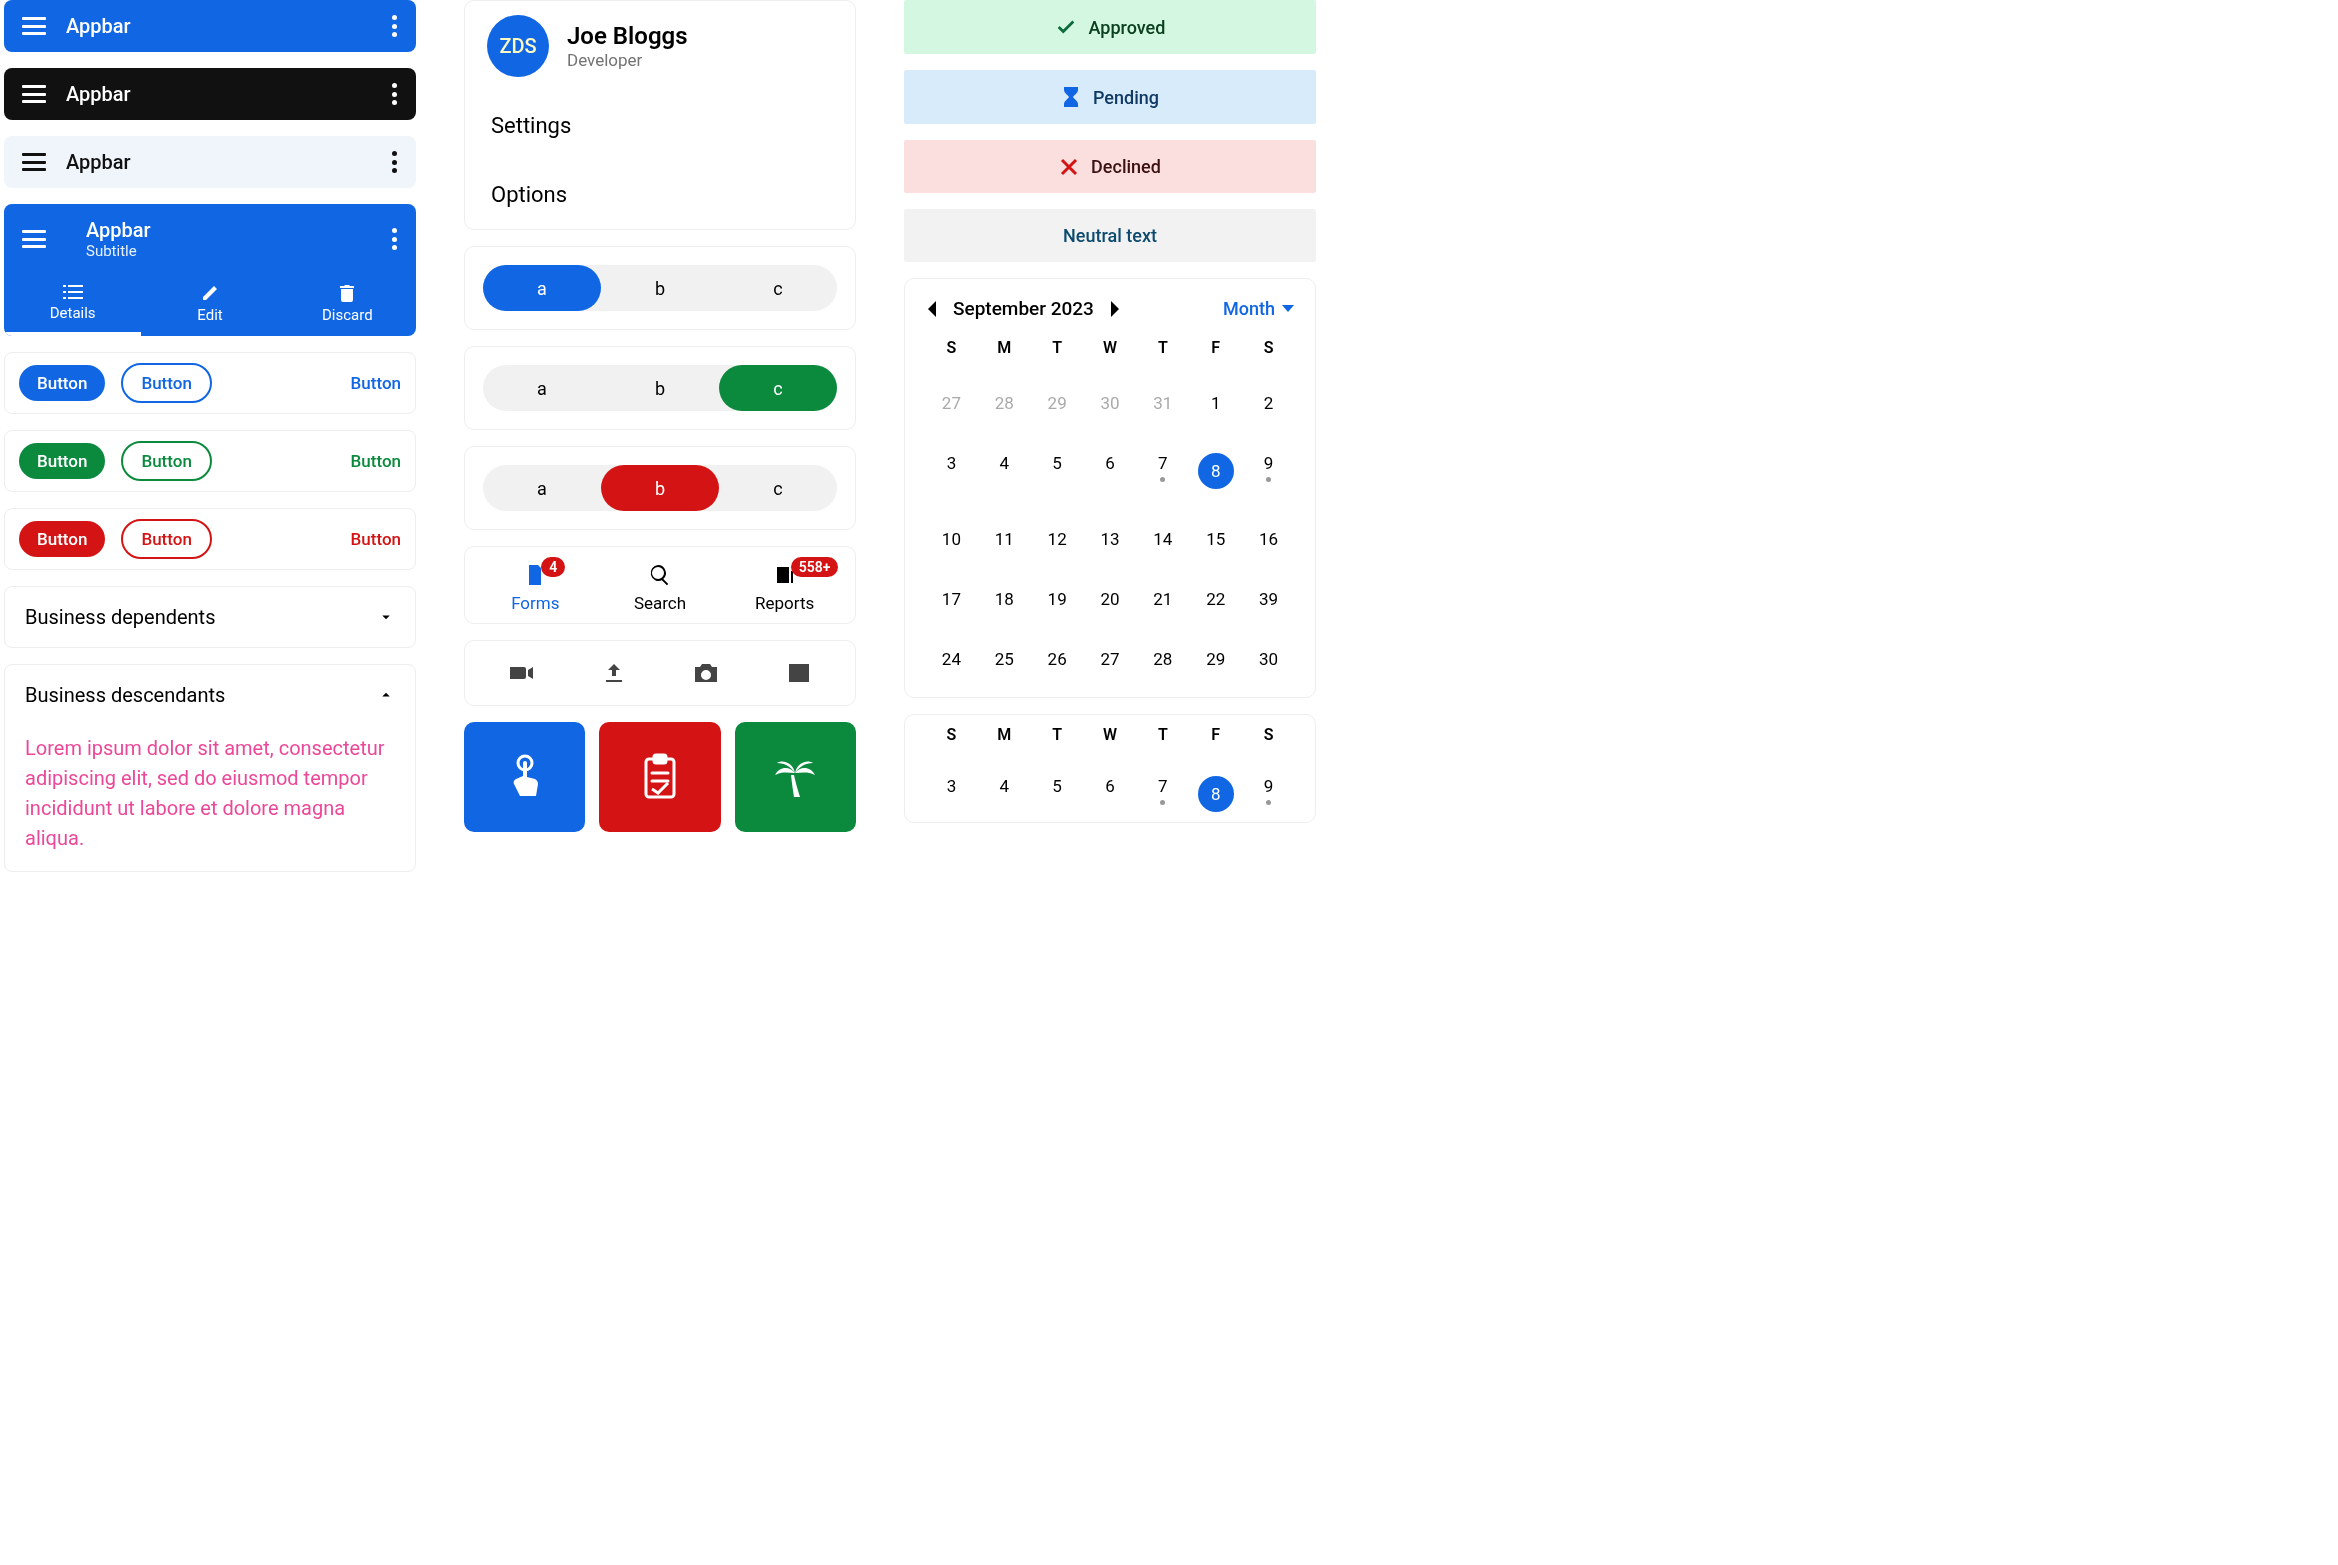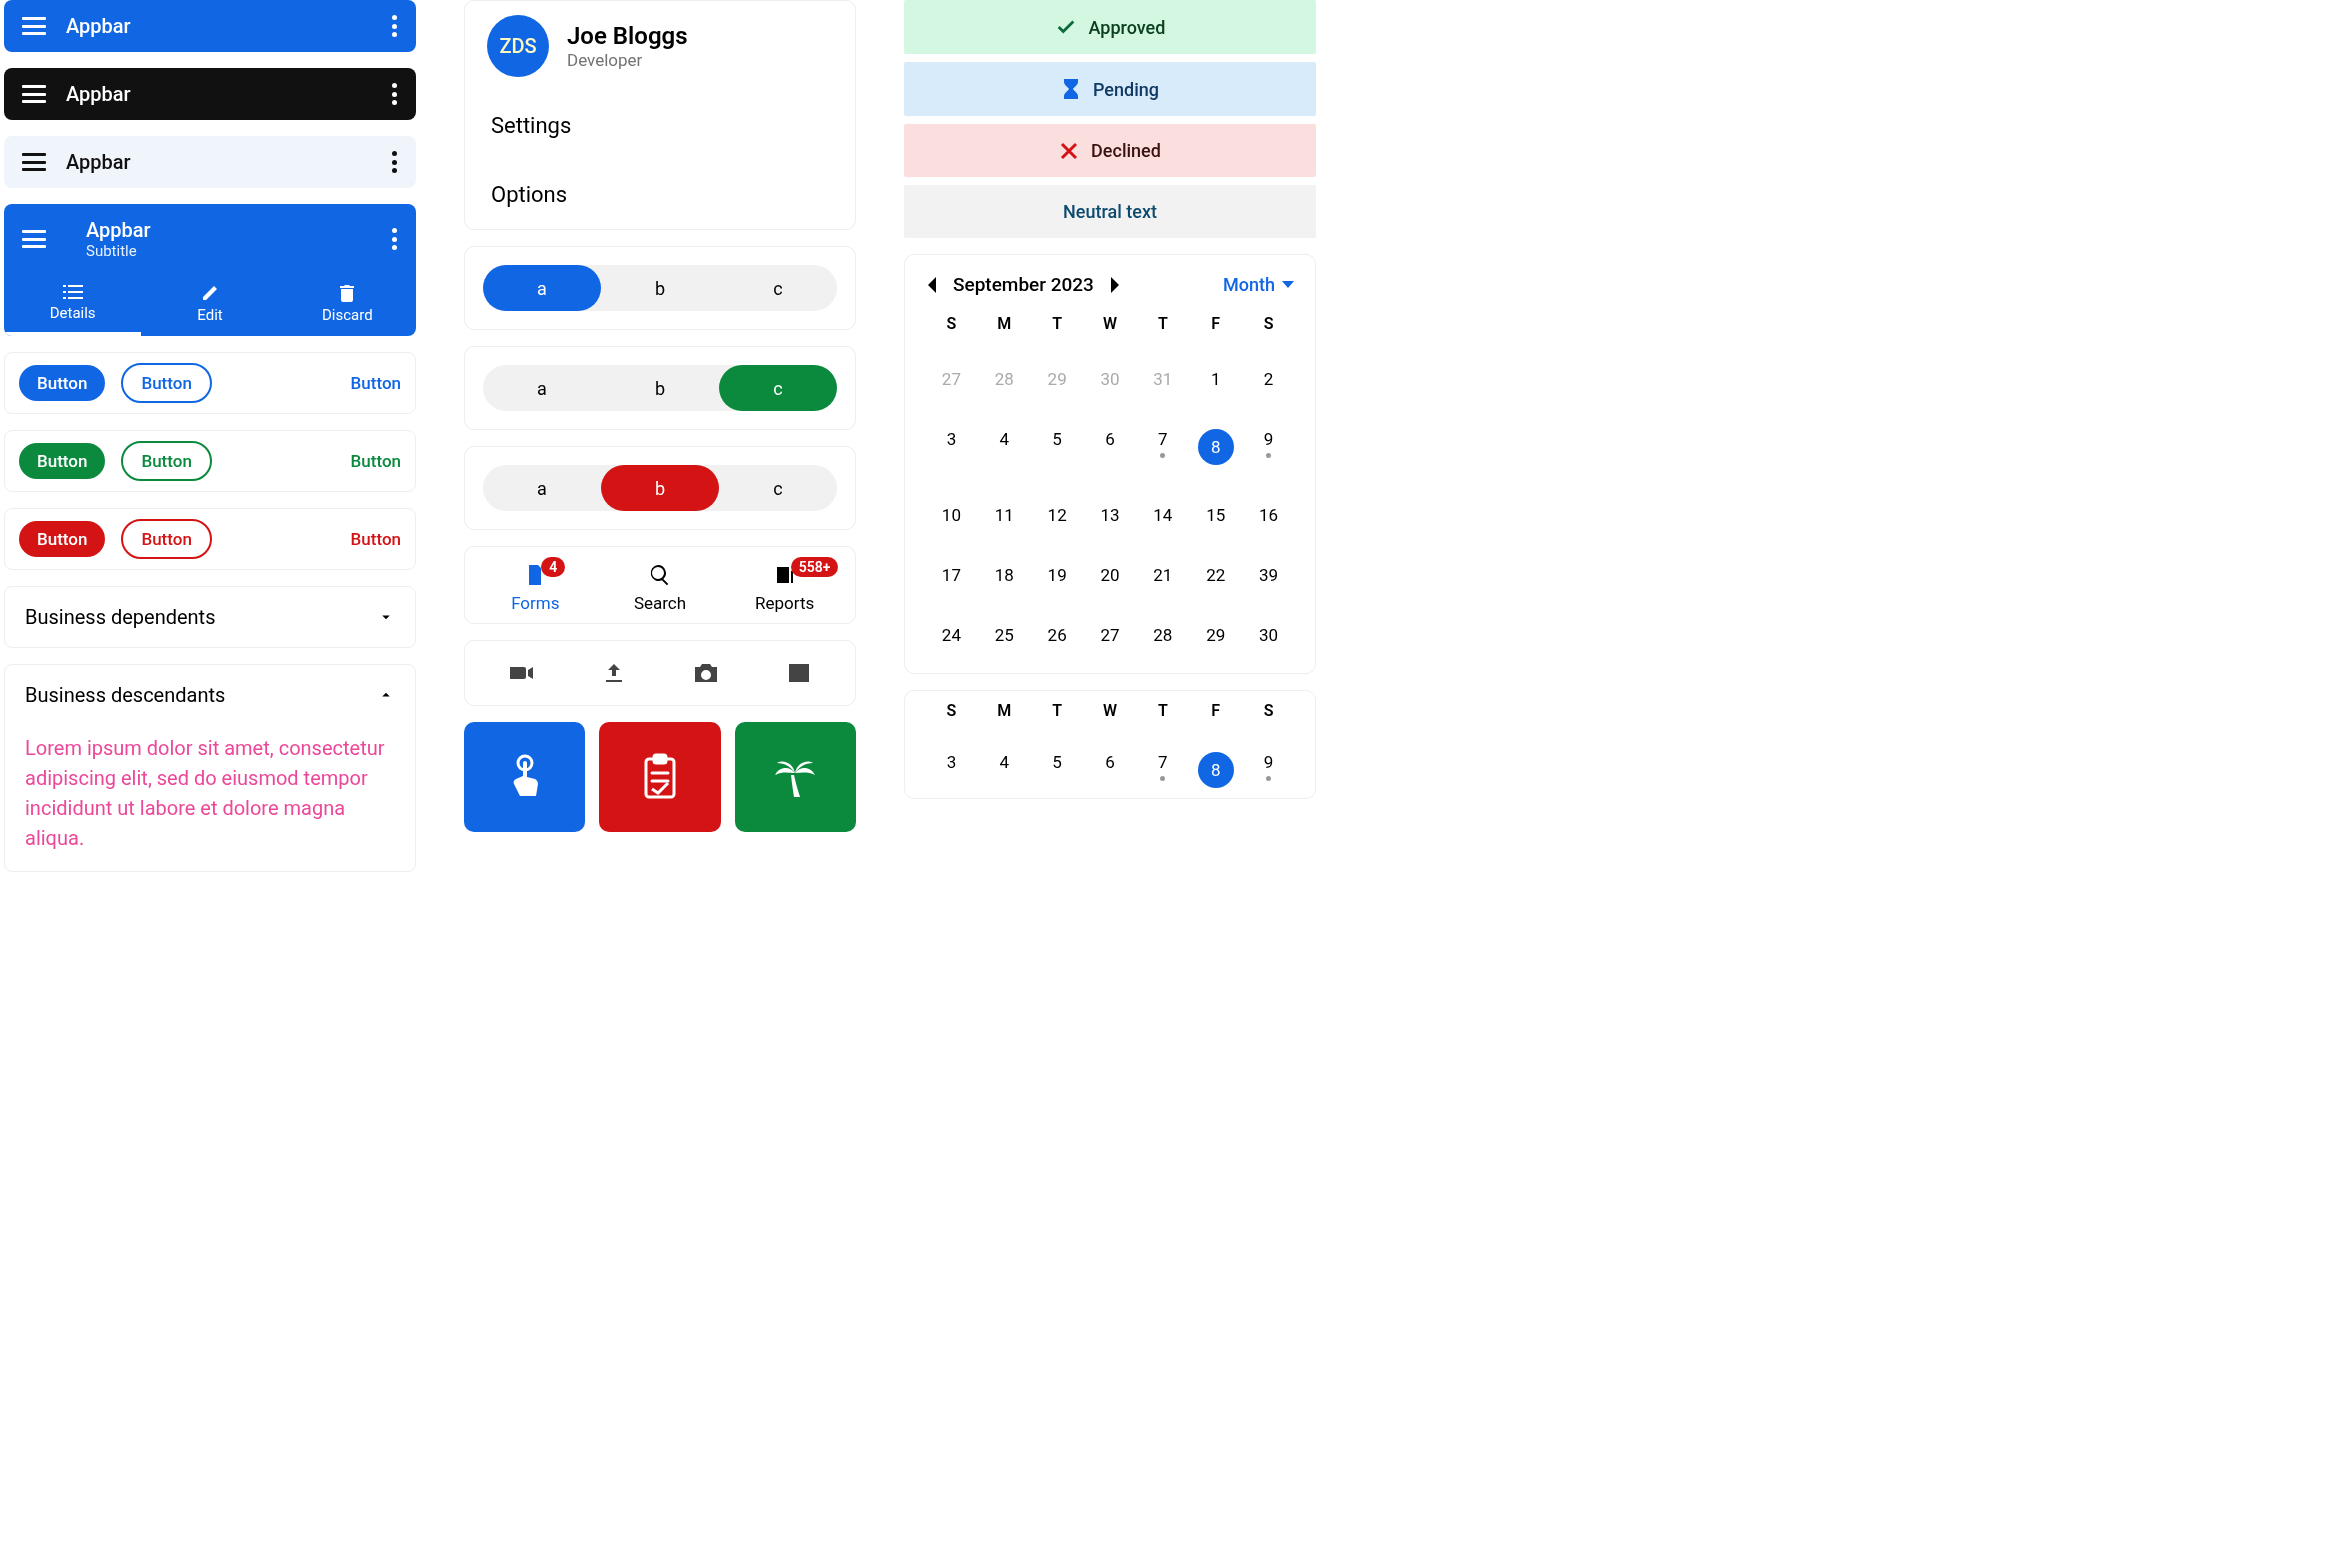--- a/index.html
+++ b/index.html
@@ -359,21 +359,21 @@
             <path d="M24 20c2-10 12-14 18-10-8 0-14 4-18 10z"></path>
           </g>
         </svg>
     </div>
   </div>
 
 </div>
 
 <div class="col col3">
 
-  <div style="display:flex; flex-direction:column; gap:8px;text-align:center;">
+  <div style="display:flex; flex-direction:column; gap:16px;text-align:center;">
     <div class="banner approved">
       <svg width="22" height="22" viewBox="0 0 24 24">
           <path fill="none" stroke="#0b6b3a" stroke-width="3" d="M4 12l5 5L20 6"></path>
         </svg>
       <span>Approved</span>
     </div>
     <div class="banner pending">
       <svg width="20" height="22" viewBox="0 0 20 22">
           <path fill="#1066e3" d="M3 1h14v3c0 3-4 5-5 7 1 2 5 4 5 7v3H3v-3c0-3 4-5 5-7-1-2-5-4-5-7V1z"></path>
         </svg>

